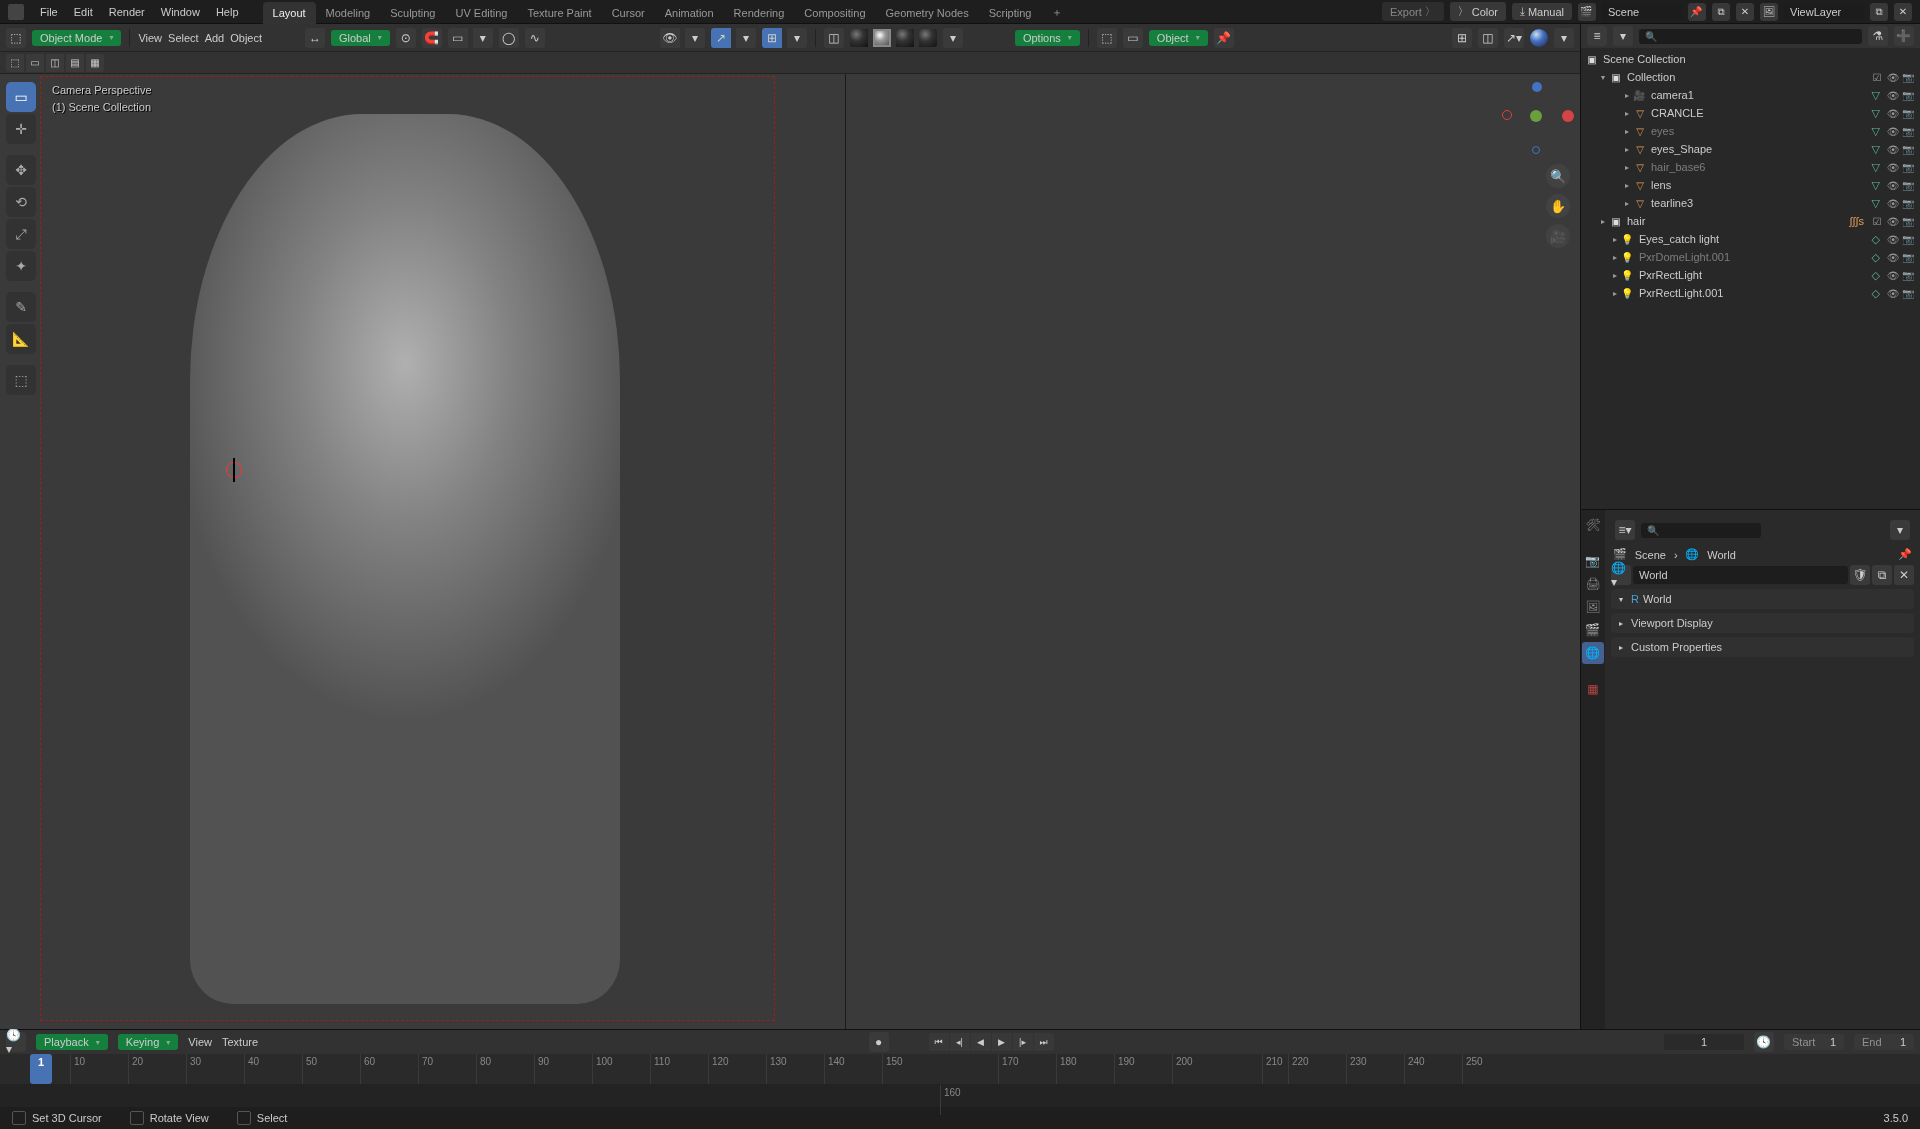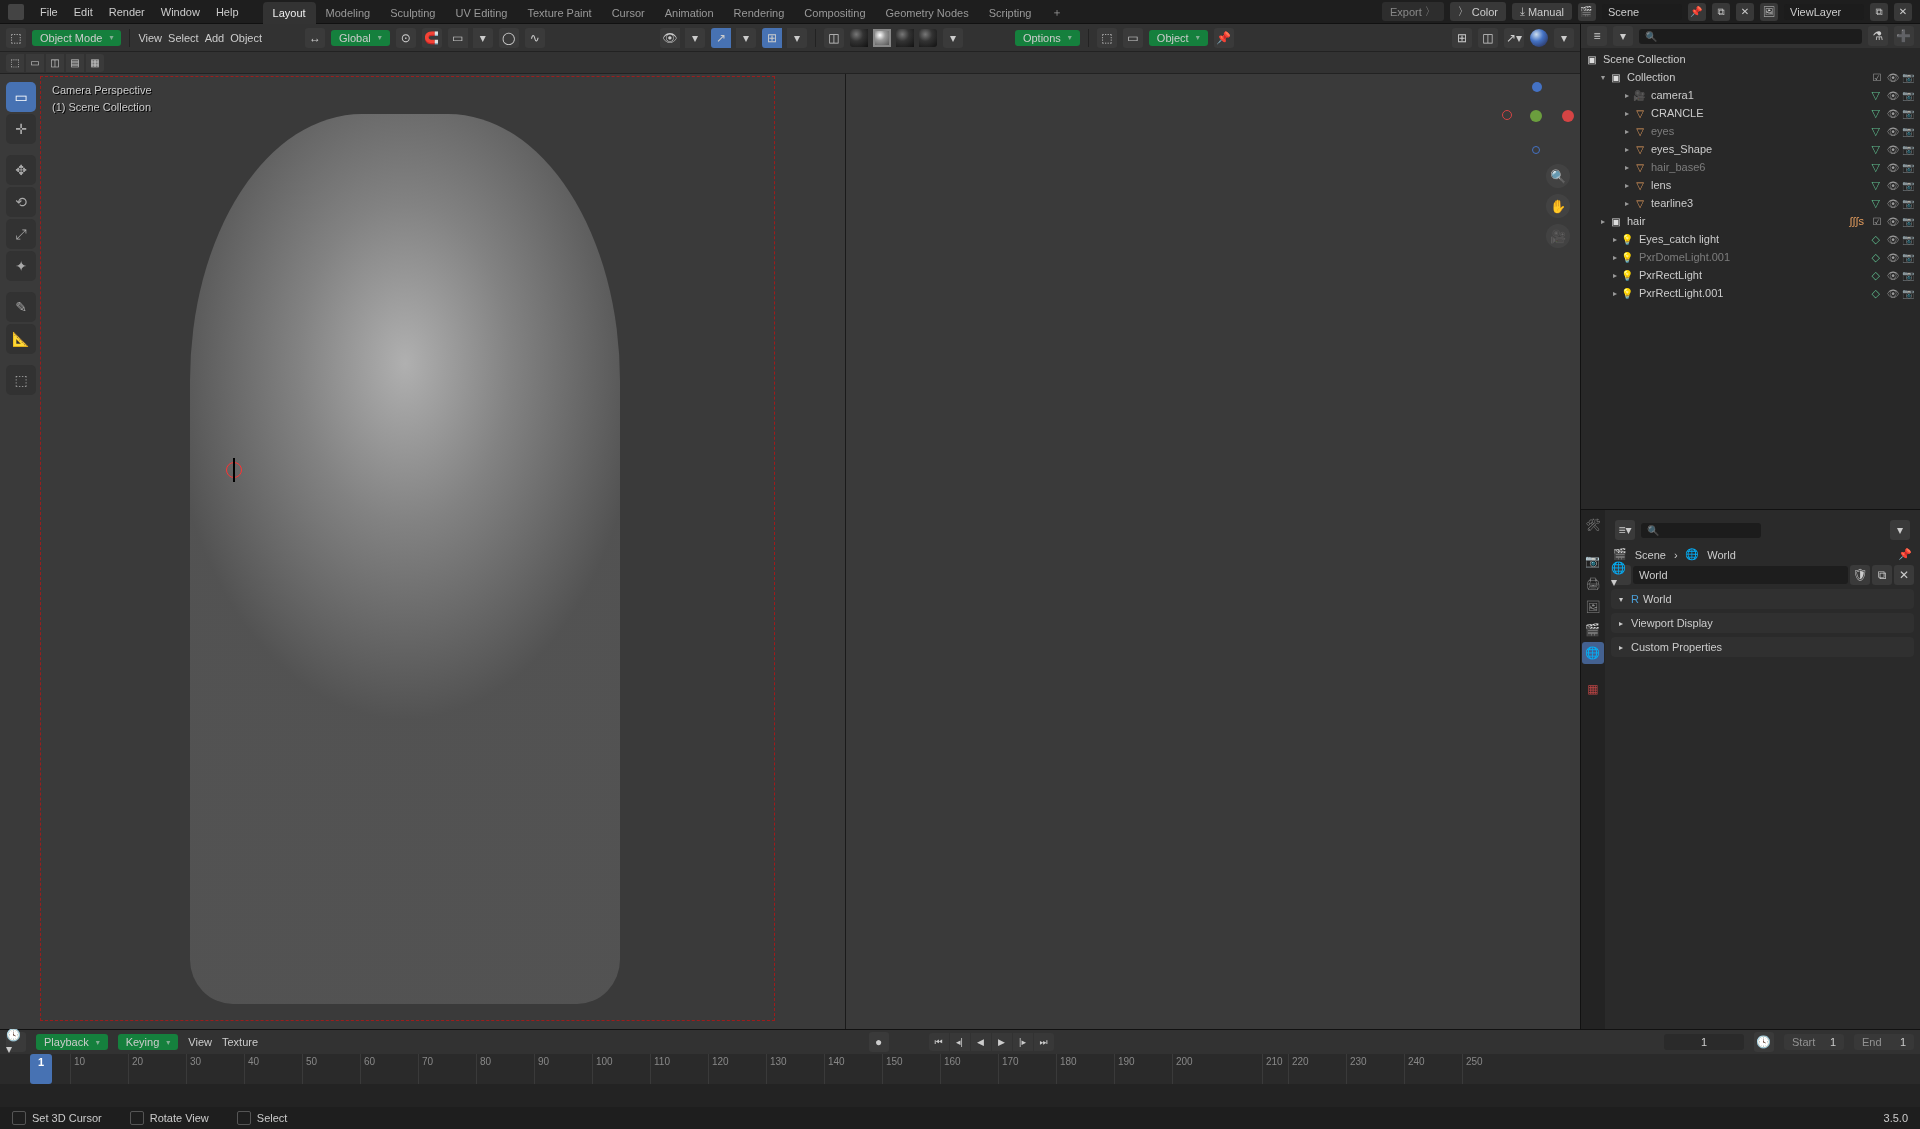--- a/index.html
+++ b/index.html
@@ -538,21 +538,21 @@
         <div class="tick" style="left: 360px;">60</div>
         <div class="tick" style="left: 418px;">70</div>
         <div class="tick" style="left: 476px;">80</div>
         <div class="tick" style="left: 534px;">90</div>
         <div class="tick" style="left: 592px;">100</div>
         <div class="tick" style="left: 650px;">110</div>
         <div class="tick" style="left: 708px;">120</div>
         <div class="tick" style="left: 766px;">130</div>
         <div class="tick" style="left: 824px;">140</div>
         <div class="tick" style="left: 882px;">150</div>
-        <div class="tick" style="left: 940px;">160</div>
+        <div class="tick" style="left: 940px; margin-top: 31px;">160</div>
         <div class="tick" style="left: 998px;">170</div>
         <div class="tick" style="left: 1056px;">180</div>
         <div class="tick" style="left: 1114px;">190</div>
         <div class="tick" style="left: 1172px;">200</div>
         <div class="tick" style="left: 1230px; margin-left: 32px;">210</div>
         <div class="tick" style="left: 1288px;">220</div>
         <div class="tick" style="left: 1346px;">230</div>
         <div class="tick" style="left: 1404px;">240</div>
         <div class="tick" style="left: 1462px;">250</div>
       </div>

